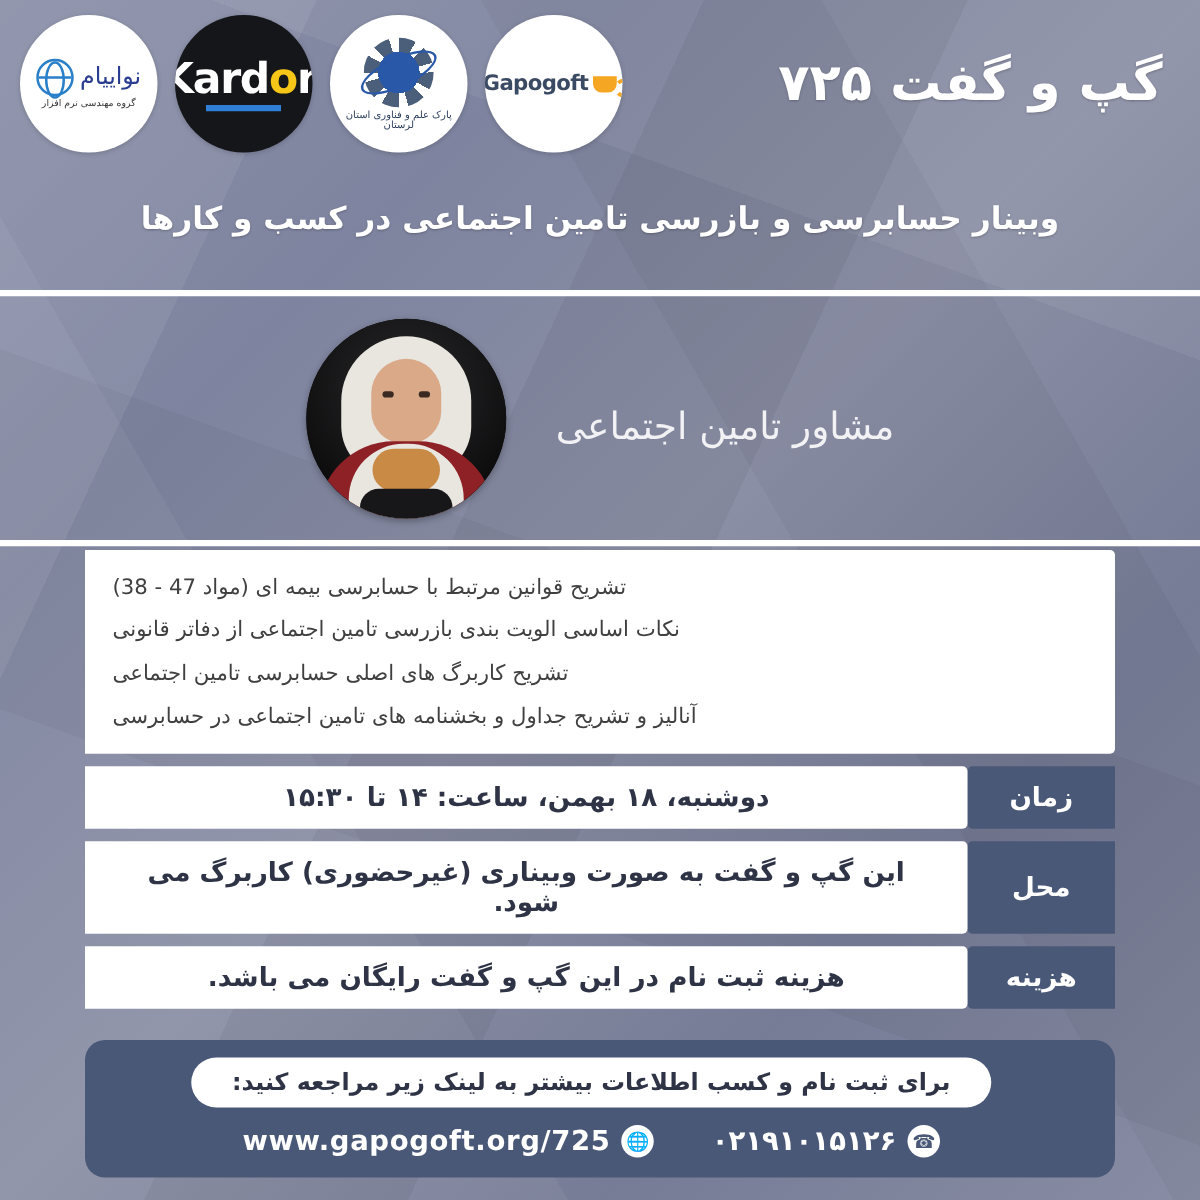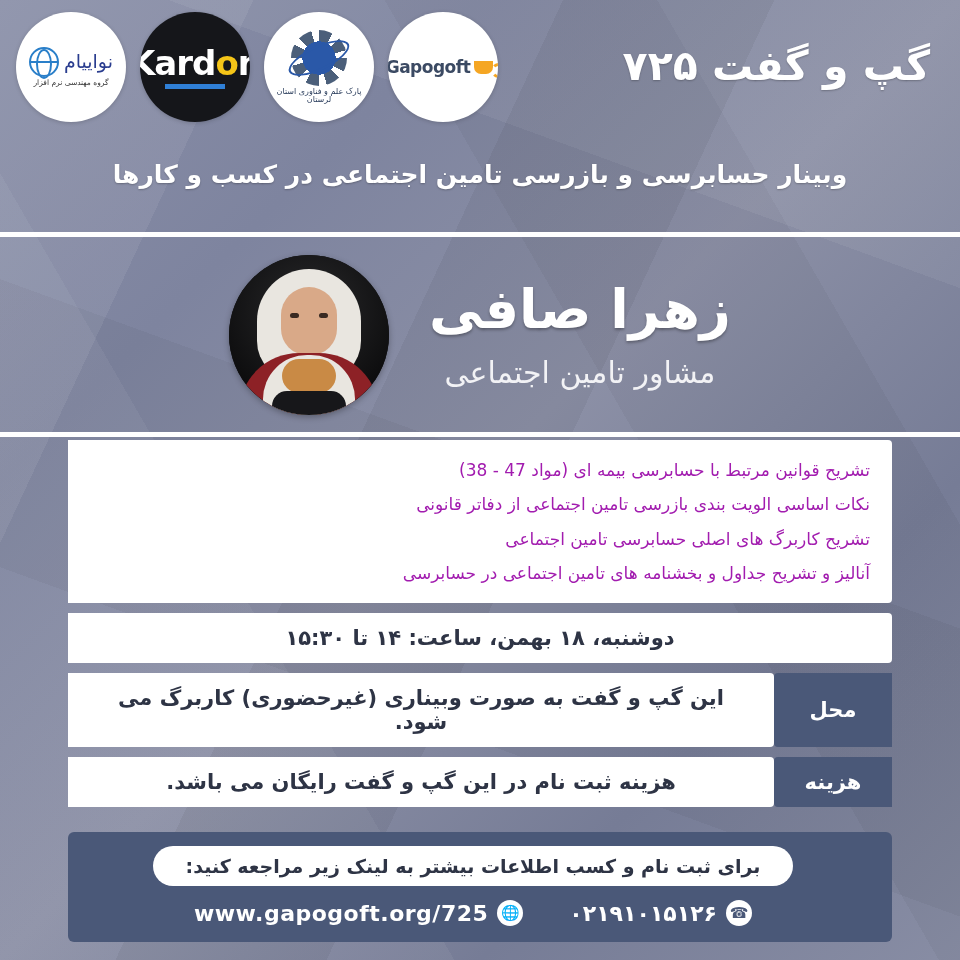--- a/index.html
+++ b/index.html
@@ -212,33 +212,33 @@
     flex: 1 1 auto;
     background: #ffffff;
     color: #2e3445;
     border-radius: 0 4px 4px 0;
     padding: 13px 22px;
     direction: rtl;
   }
   .value.center { display: flex; align-items: center; justify-content: center; }
   .bullet-list { list-style: none; }
   .bullet-list li {
-    font-size: 17px; color: #a21caf; line-height: 1.55;
-    padding: 4px 0; text-align: right;
+    font-size: 17px; color: #404040; line-height: 1.55;
+    padding: 4px 0; text-align: left;
   }
   .value .one-line {
     font-size: 21px; font-weight: bold; color: #2e3445; text-align: center; width: 100%;
   }
   .value .one-line.reg { font-weight: bold; }
 
   
   .footer {
     position: absolute; left: 68px; right: 68px; bottom: 18px;
     background: #4a5878;
-    border-radius: 6px;
+    border-radius: 16px;
     padding: 14px 18px 16px 4px;
     text-align: center;
   }
   .cta-pill {
     background: #ffffff;
     border-radius: 22px;
     padding: 9px 18px;
     font-size: 19px; font-weight: bold; color: #2e3445;
     display: inline-block; direction: rtl;
     min-width: 640px;
@@ -303,21 +303,20 @@
 
     <div class="kicker">گپ و گفت ۷۲۵</div>
     <div class="headline">وبینار حسابرسی و بازرسی تامین اجتماعی در کسب و کارها</div>
   </div>
 
   <div class="rule top"></div>
   <div class="rule bottom"></div>
 
   <div class="speaker">
     <div class="speaker-text">
-      <div class="speaker-name">زهرا صافی</div>
       <div class="speaker-role">مشاور تامین اجتماعی</div>
     </div>
     <div class="portrait">
       <span class="bg"></span>
       <span class="scarf"></span>
       <span class="face"></span>
       <span class="eyes"></span>
       <span class="body"></span>
       <span class="shawl"></span>
       <span class="fur"></span>
@@ -332,20 +331,21 @@
         <ul class="bullet-list">
           <li>تشریح قوانین مرتبط با حسابرسی بیمه ای (مواد 47 - 38)</li>
           <li>نکات اساسی الویت بندی بازرسی تامین اجتماعی از دفاتر قانونی</li>
           <li>تشریح کاربرگ های اصلی حسابرسی تامین اجتماعی</li>
           <li>آنالیز و تشریح جداول و بخشنامه های تامین اجتماعی در حسابرسی</li>
         </ul>
       </div>
     </div>
 
     <div class="trow">
+      <div class="label">زمان</div>
       <div class="value center">
         <div class="one-line">دوشنبه، ۱۸ بهمن، ساعت: ۱۴ تا ۱۵:۳۰</div>
       </div>
     </div>
 
     <div class="trow">
       <div class="label">محل</div>
       <div class="value center">
         <div class="one-line reg">این گپ و گفت به صورت وبیناری (غیرحضوری) کاربرگ می شود.</div>
       </div>

